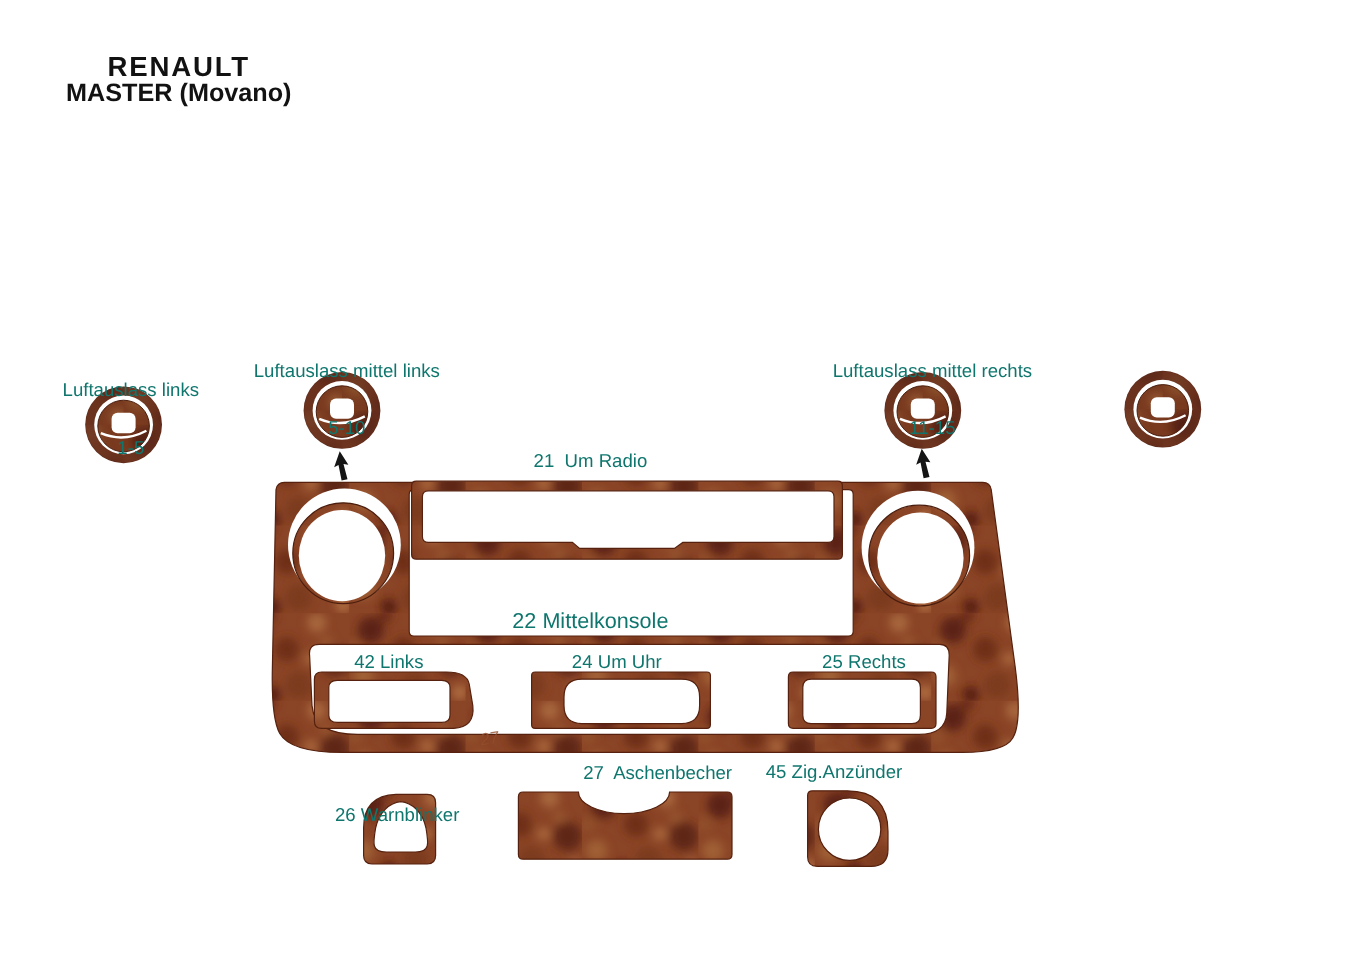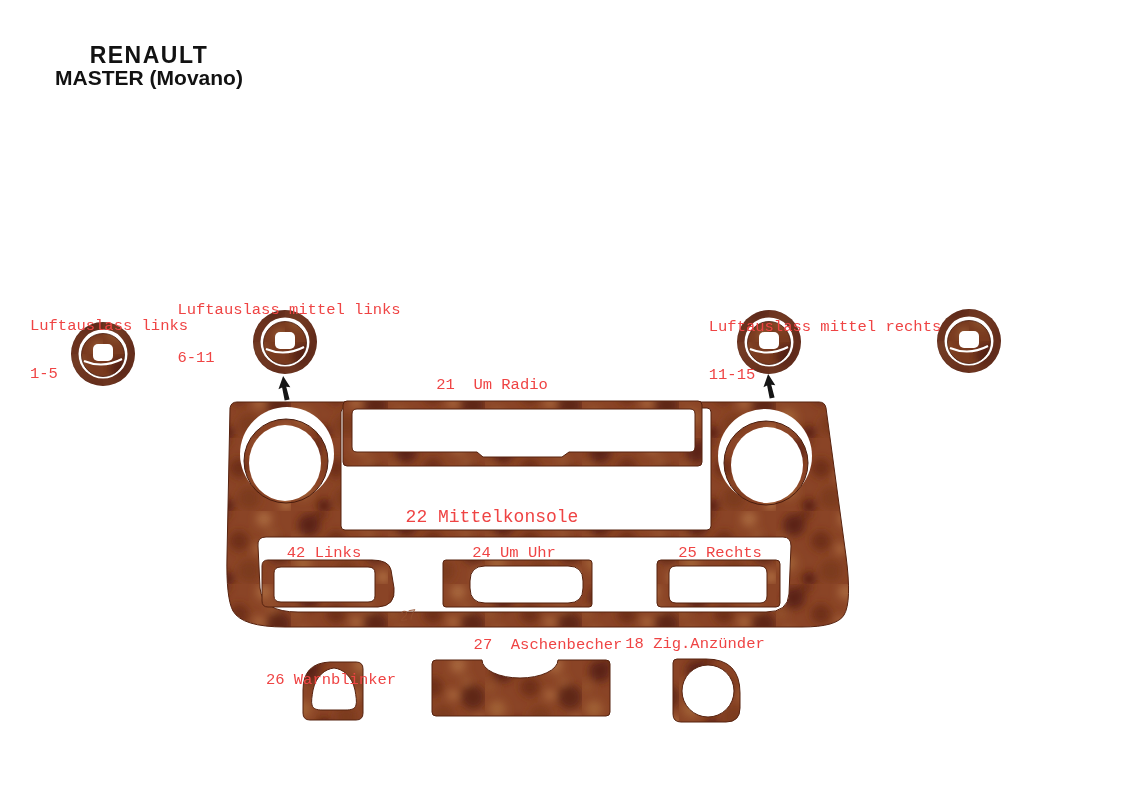--- a/index.html
+++ b/index.html
@@ -3,23 +3,23 @@
 <meta charset="utf-8">
 <style>
   html,body { margin:0; padding:0; background:#fff; }
   #stage {
     position:relative; width:1131px; height:772px; background:#ffffff;
     overflow:hidden; font-family:"Liberation Sans", sans-serif;
   }
   #diagram-svg { position:absolute; left:0; top:0; }
   .lbl {
     position:absolute; transform:translateX(-50%);
-    font-family:Liberation Mono, monospace;
-    font-size:15.5px; line-height:16px; color:#ef4444;
-    white-space:pre;
+    font-family:Liberation Sans, sans-serif;
+    font-size:15.5px; line-height:16px; color:#0f766e;
+    text-align:center; white-space:pre;
   }
   .lbl.big { font-size:18px; }
   .title-block {
     position:absolute; left:46px; top:44px; width:206px;
     text-align:center; color:#121212; font-weight:bold;
   }
   .title-block .l1 { font-size:23px; line-height:23px; letter-spacing:1.5px; }
   .title-block .l2 { font-size:21px; line-height:22px; }
   .title-block .l3 { font-size:19px; line-height:21px; letter-spacing:1px; }
   .stamp {
@@ -128,32 +128,32 @@
     <div class="l1">RENAULT</div>
     <div class="l2">MASTER (Movano)</div>
   </div>
 
   <div class="lbl" style="left:109px; top:286px;">
     <div>Luftauslass links</div>
     <div>1-5</div>
   </div>
   <div class="lbl" style="left:289px; top:270px;">
     <div>Luftauslass mittel links</div>
-    <div>6-11</div>
+    <div>5-10</div>
   </div>
-  <div class="lbl" style="left:777px; top:287px;margin-left:48px;">
+  <div class="lbl" style="left:777px; top:270px;">
     <div>Luftauslass mittel rechts</div>
     <div>11-15</div>
   </div>
 
   <div class="lbl" style="left:492px; top:377px;">21  Um Radio</div>
   <div class="lbl big" style="left:492px; top:509px;">22 Mittelkonsole</div>
   <div class="lbl" style="left:324px; top:545px;">42 Links</div>
   <div class="lbl" style="left:514px; top:545px;">24 Um Uhr</div>
   <div class="lbl" style="left:720px; top:545px;">25 Rechts</div>
 
   <div class="lbl" style="left:331px; top:672px;">26 Warnblinker</div>
   <div class="lbl" style="left:518px; top:637px;margin-left:30px;">27  Aschenbecher</div>
-  <div class="lbl" style="left:695px; top:636px;">18 Zig.Anzünder</div>
+  <div class="lbl" style="left:695px; top:636px;">45 Zig.Anzünder</div>
 
   <div class="stamp">27</div>
 
 </div>
 
 </body></html>

